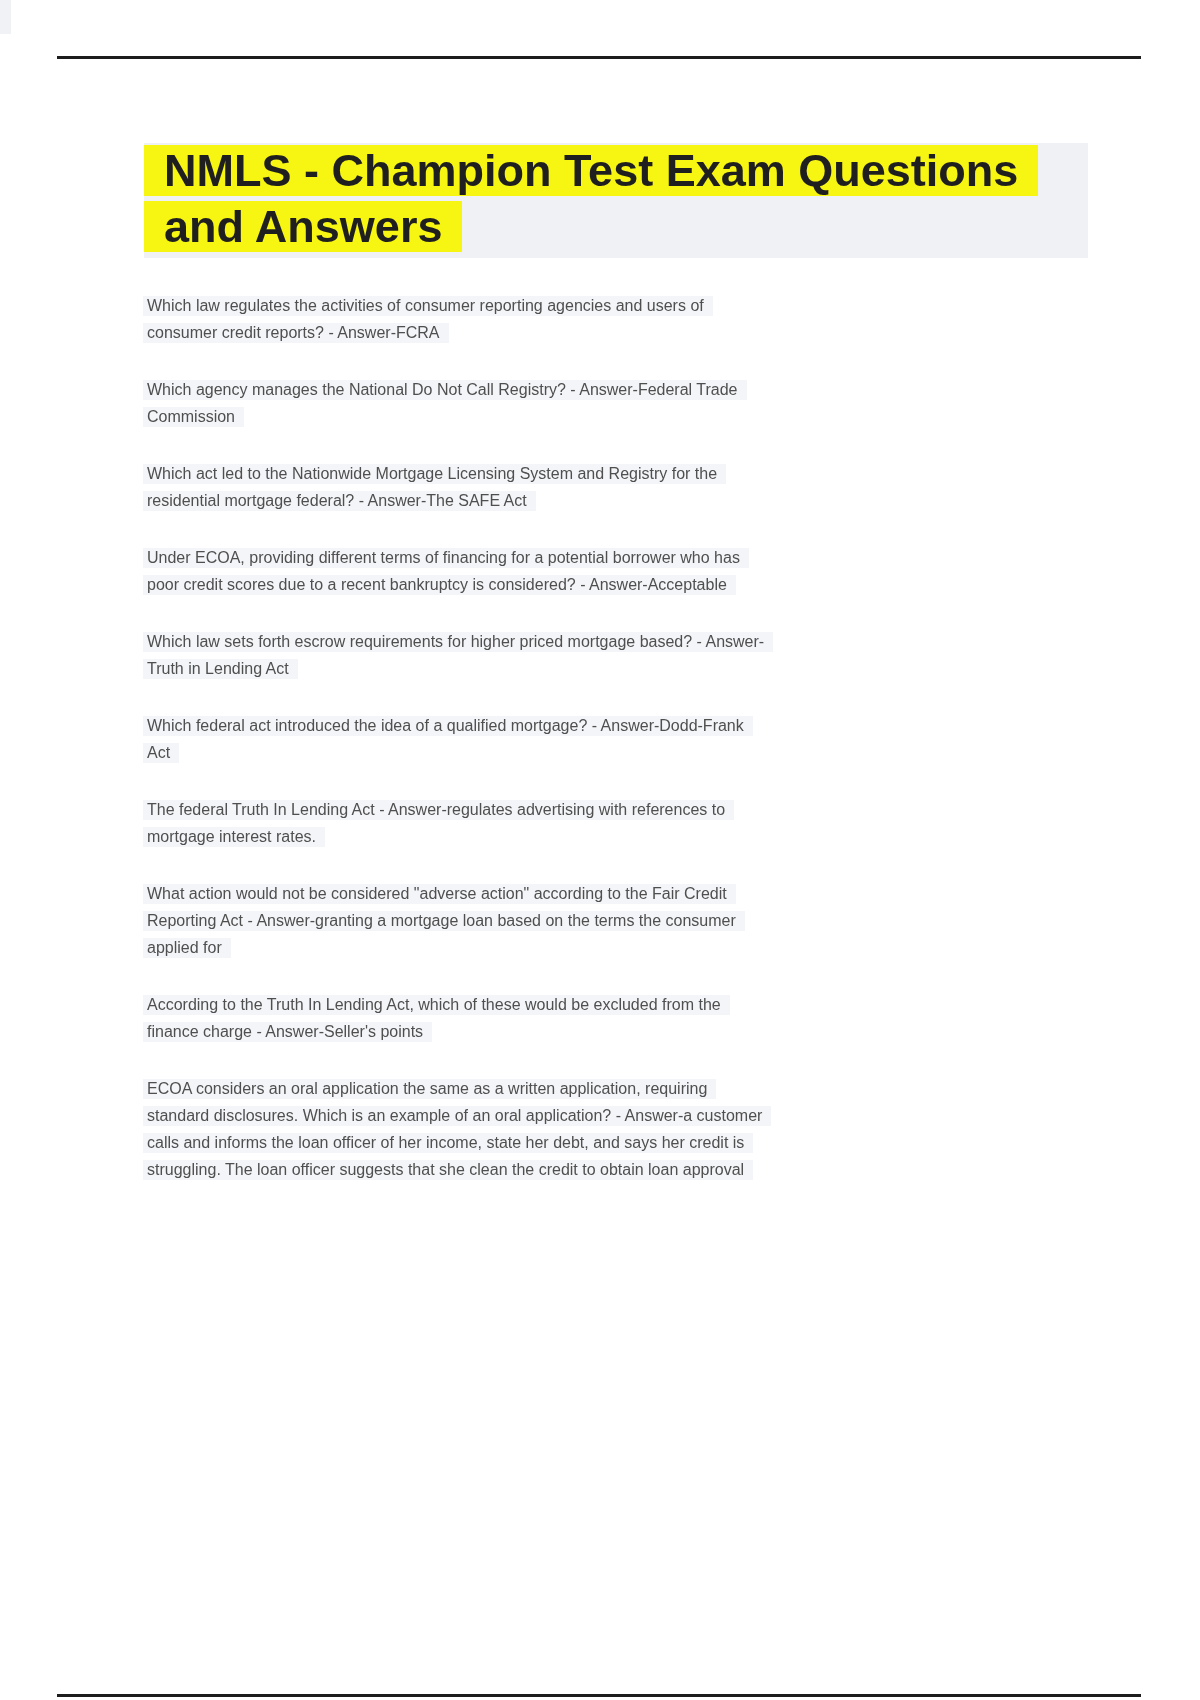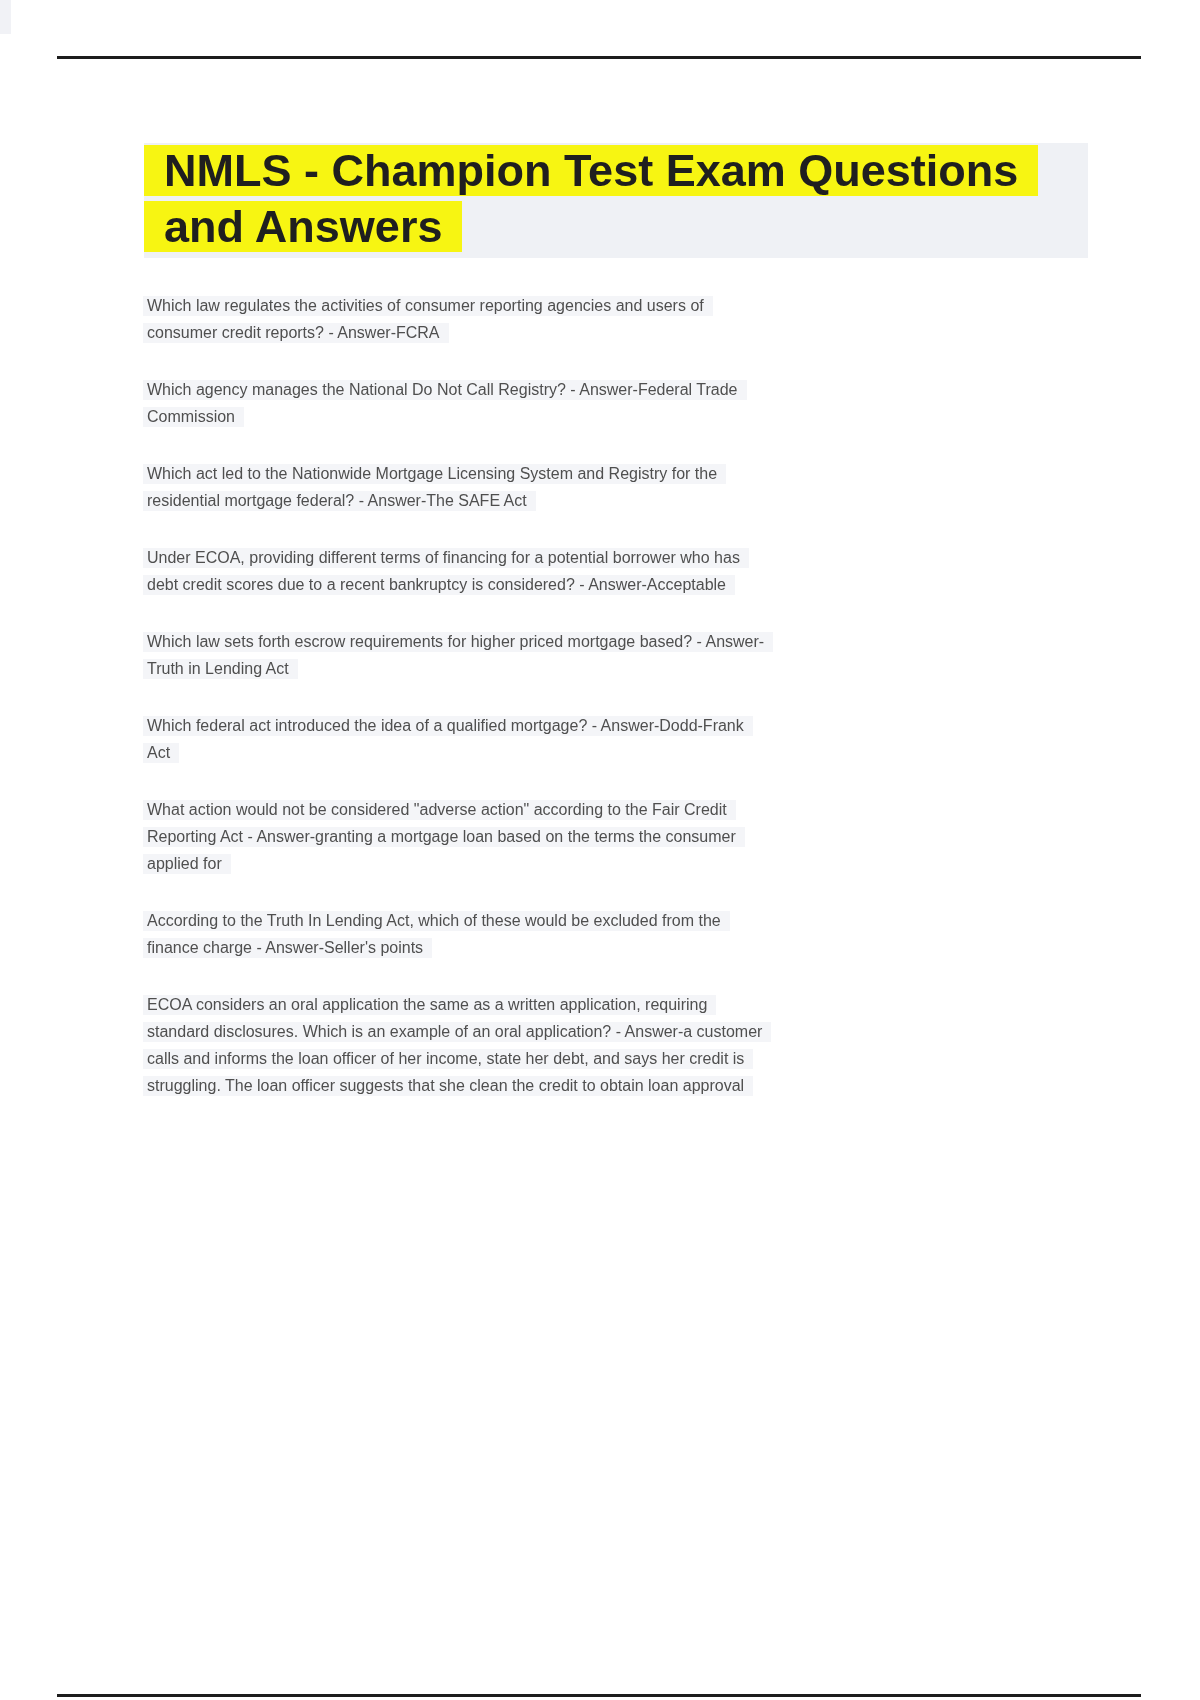--- a/index.html
+++ b/index.html
@@ -91,25 +91,27 @@
 and Answers</span></h1>
 
   <div class="content">
     <p><span class="line-hl">Which law regulates the activities of consumer reporting agencies and users of
 consumer credit reports? - Answer-FCRA</span></p>
     <p><span class="line-hl">Which agency manages the National Do Not Call Registry? - Answer-Federal Trade
 Commission</span></p>
     <p><span class="line-hl">Which act led to the Nationwide Mortgage Licensing System and Registry for the
 residential mortgage federal? - Answer-The SAFE Act</span></p>
     <p><span class="line-hl">Under ECOA, providing different terms of financing for a potential borrower who has
-debt credit scores due to a recent bankruptcy is considered? - Answer-Acceptable</span></p>
+poor credit scores due to a recent bankruptcy is considered? - Answer-Acceptable</span></p>
     <p><span class="line-hl">Which law sets forth escrow requirements for higher priced mortgage based? - Answer-
 Truth in Lending Act</span></p>
     <p><span class="line-hl">Which federal act introduced the idea of a qualified mortgage? - Answer-Dodd-Frank
 Act</span></p>
+    <p><span class="line-hl">The federal Truth In Lending Act - Answer-regulates advertising with references to
+mortgage interest rates.</span></p>
     <p><span class="line-hl">What action would not be considered "adverse action" according to the Fair Credit
 Reporting Act - Answer-granting a mortgage loan based on the terms the consumer
 applied for</span></p>
     <p><span class="line-hl">According to the Truth In Lending Act, which of these would be excluded from the
 finance charge - Answer-Seller's points</span></p>
     <p><span class="line-hl">ECOA considers an oral application the same as a written application, requiring
 standard disclosures. Which is an example of an oral application? - Answer-a customer
 calls and informs the loan officer of her income, state her debt, and says her credit is
 struggling. The loan officer suggests that she clean the credit to obtain loan approval</span></p>
   </div>

